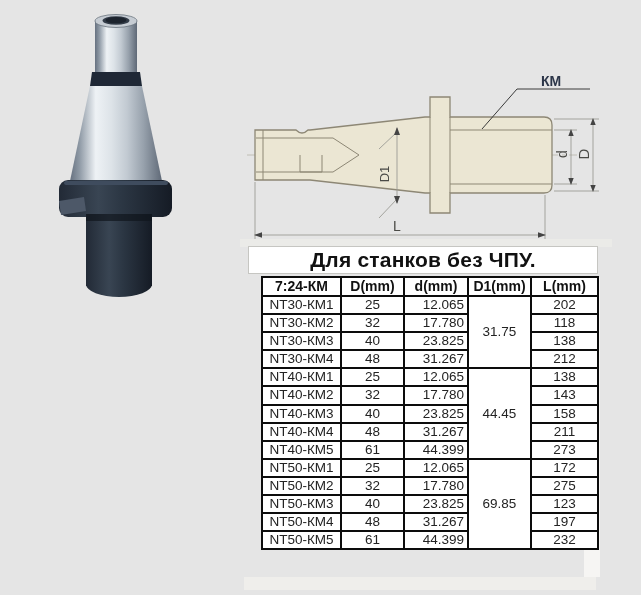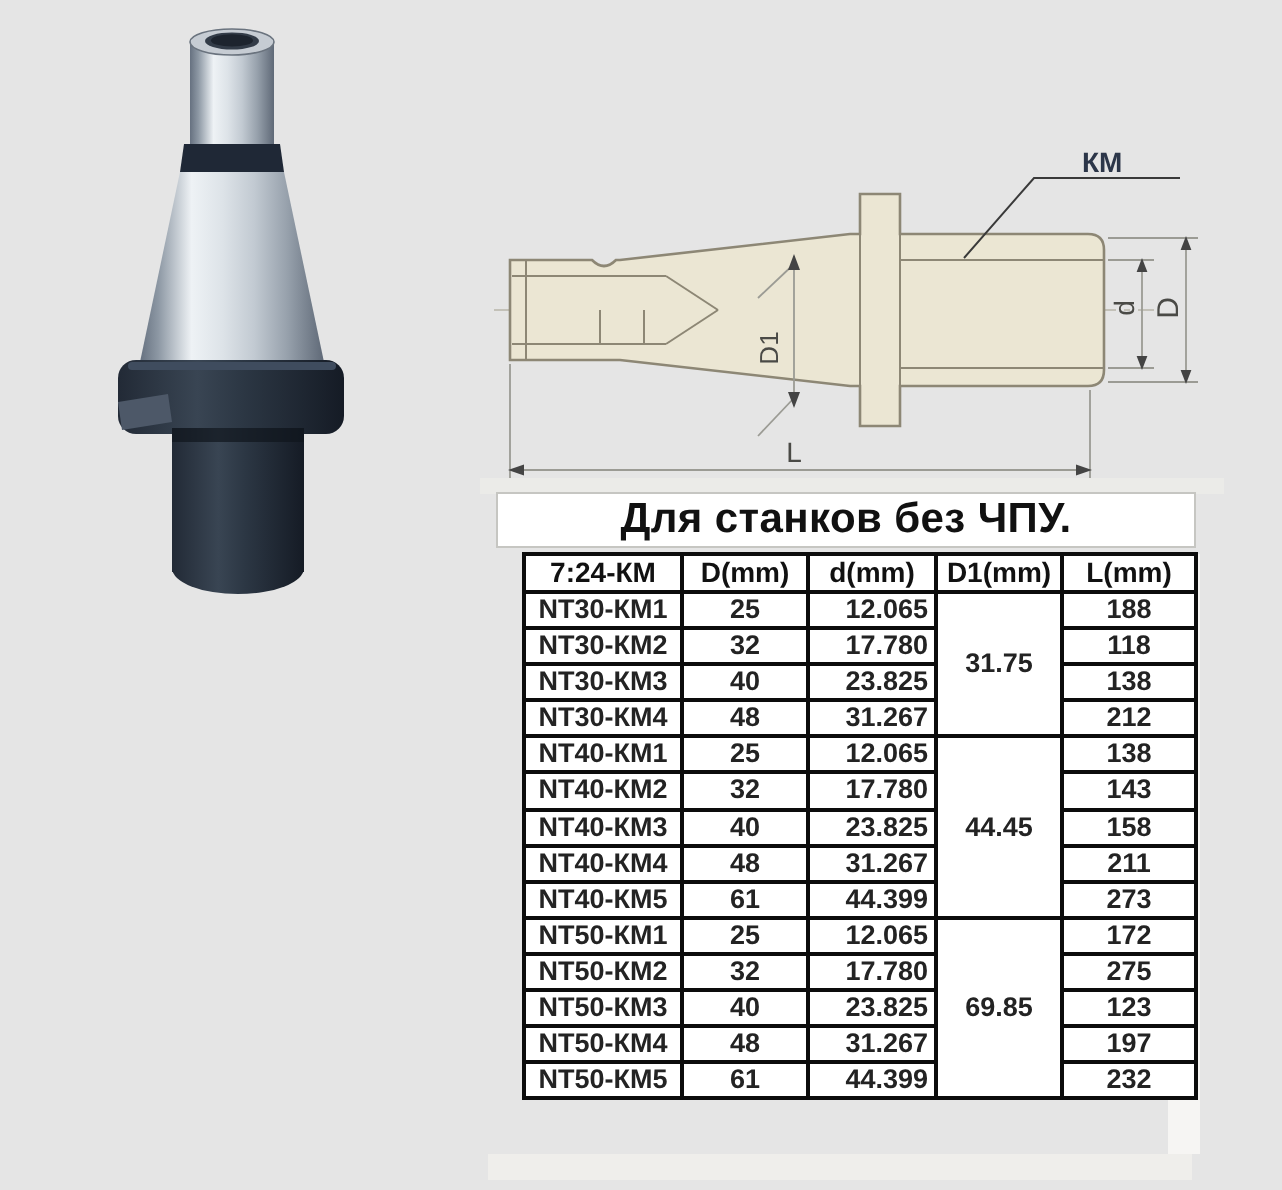--- a/index.html
+++ b/index.html
@@ -21,21 +21,21 @@
   
   table.tbl{
     position:absolute;left:248px;top:276px;width:336px;background:#fff;
     border-collapse:collapse;table-layout:fixed;margin-left:13px;
   }
   .tbl th,.tbl td{
     border:2px solid #0c0c0c;padding:0 2px;text-align:center;overflow:hidden;
     white-space:nowrap;font-size:13.5px;line-height:1.05;color:#232323;
   }
   .tbl th{font-size:14px;font-weight:bold;height:17px;color:#111;}
-  .tbl td{height:16.1px;font-weight:bold;}
+  .tbl td{height:16.1px;}
   .tbl td.c-right{text-align:right;padding-right:3px;}
   svg text{font-family:"Liberation Sans",sans-serif;}
 </style>
 </head>
 <body>
 
 <div id="stage">
 
   <svg class="abs" style="left:0;top:2px" width="240" height="298" viewBox="0 0 240 298">
     <defs>
@@ -149,21 +149,21 @@
         <th>D1(mm)</th>
         <th>L(mm)</th>
       </tr>
     </thead>
     <tbody>
         <tr>
           <td>NT30-КМ1</td>
           <td>25</td>
           <td class="c-right">12.065</td>
           <td rowspan="4">31.75</td>
-          <td>188</td>
+          <td>202</td>
         </tr>
         <tr>
           <td>NT30-КМ2</td>
           <td>32</td>
           <td class="c-right">17.780</td>
           <td>118</td>
         </tr>
         <tr>
           <td>NT30-КМ3</td>
           <td>40</td>

